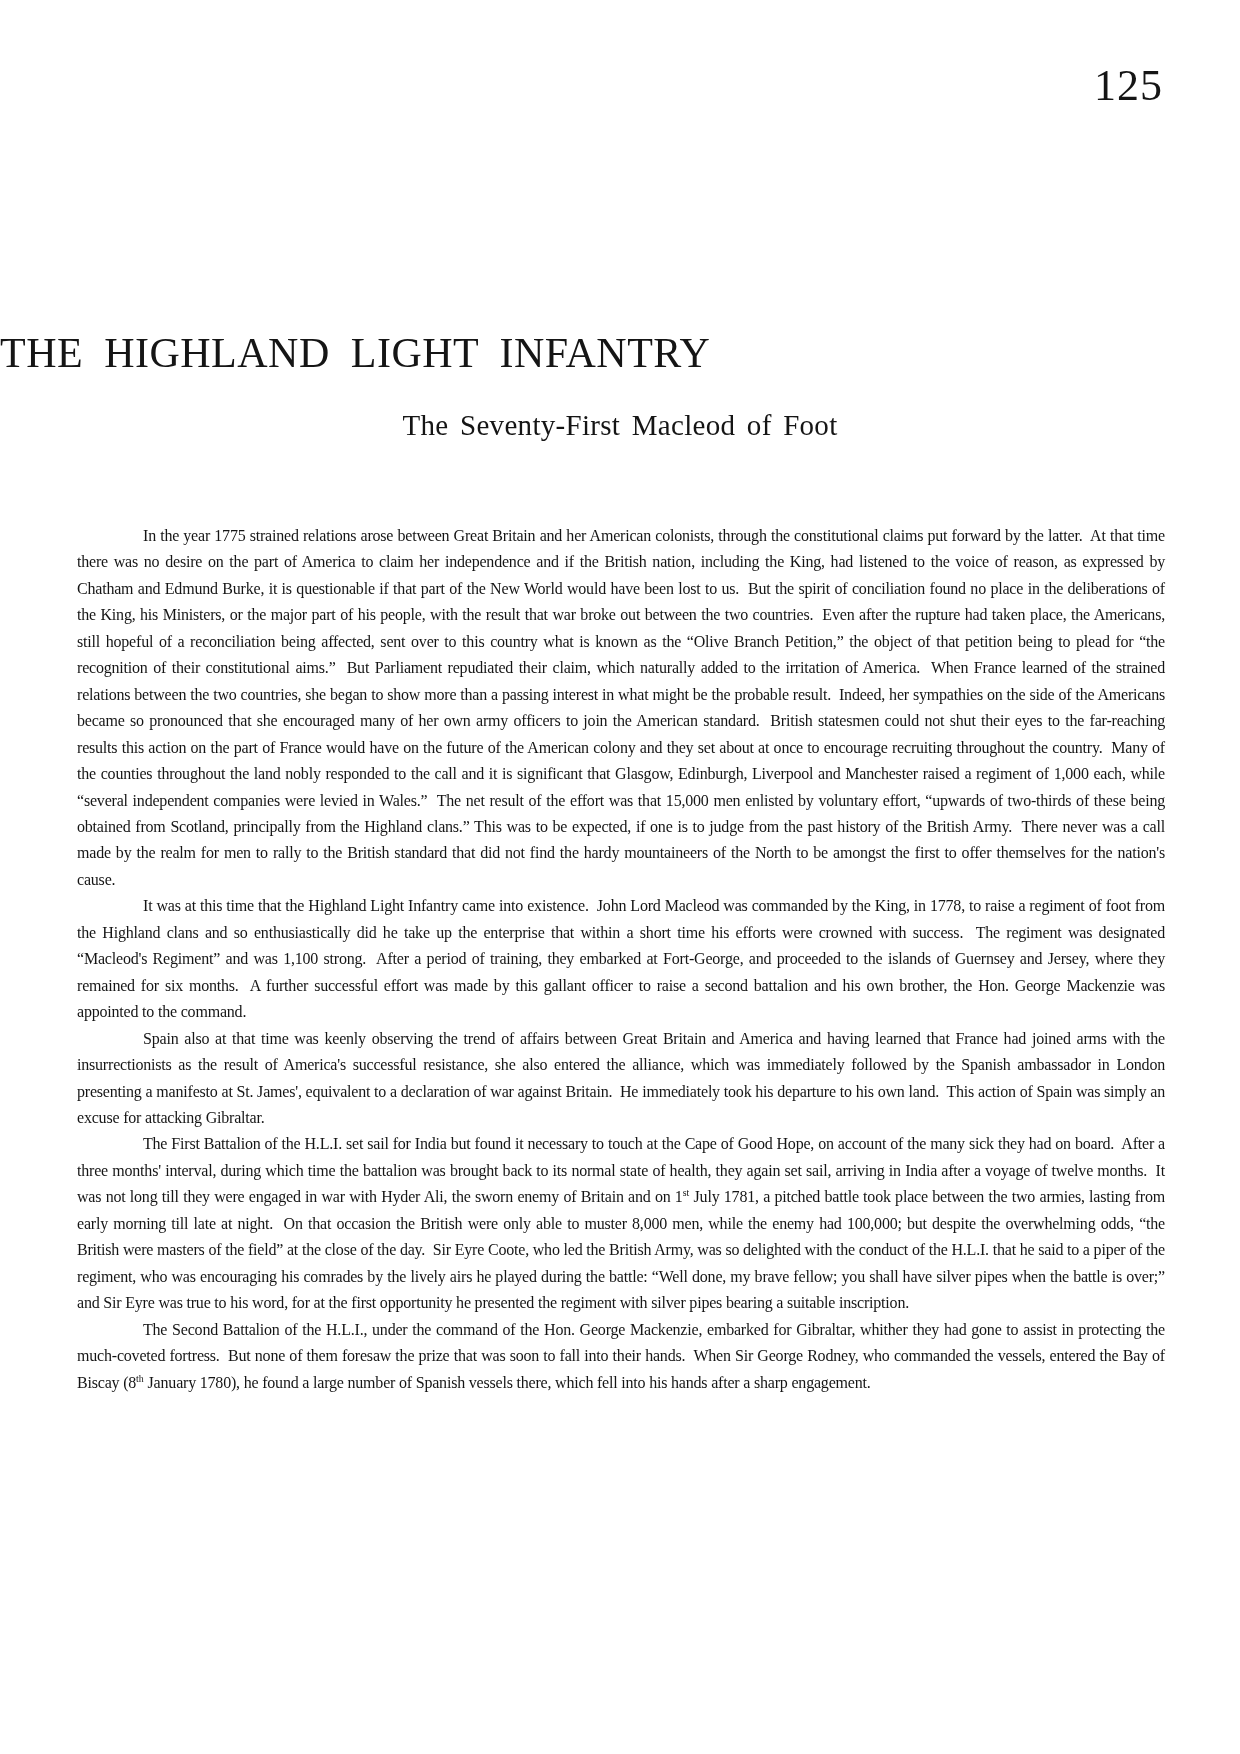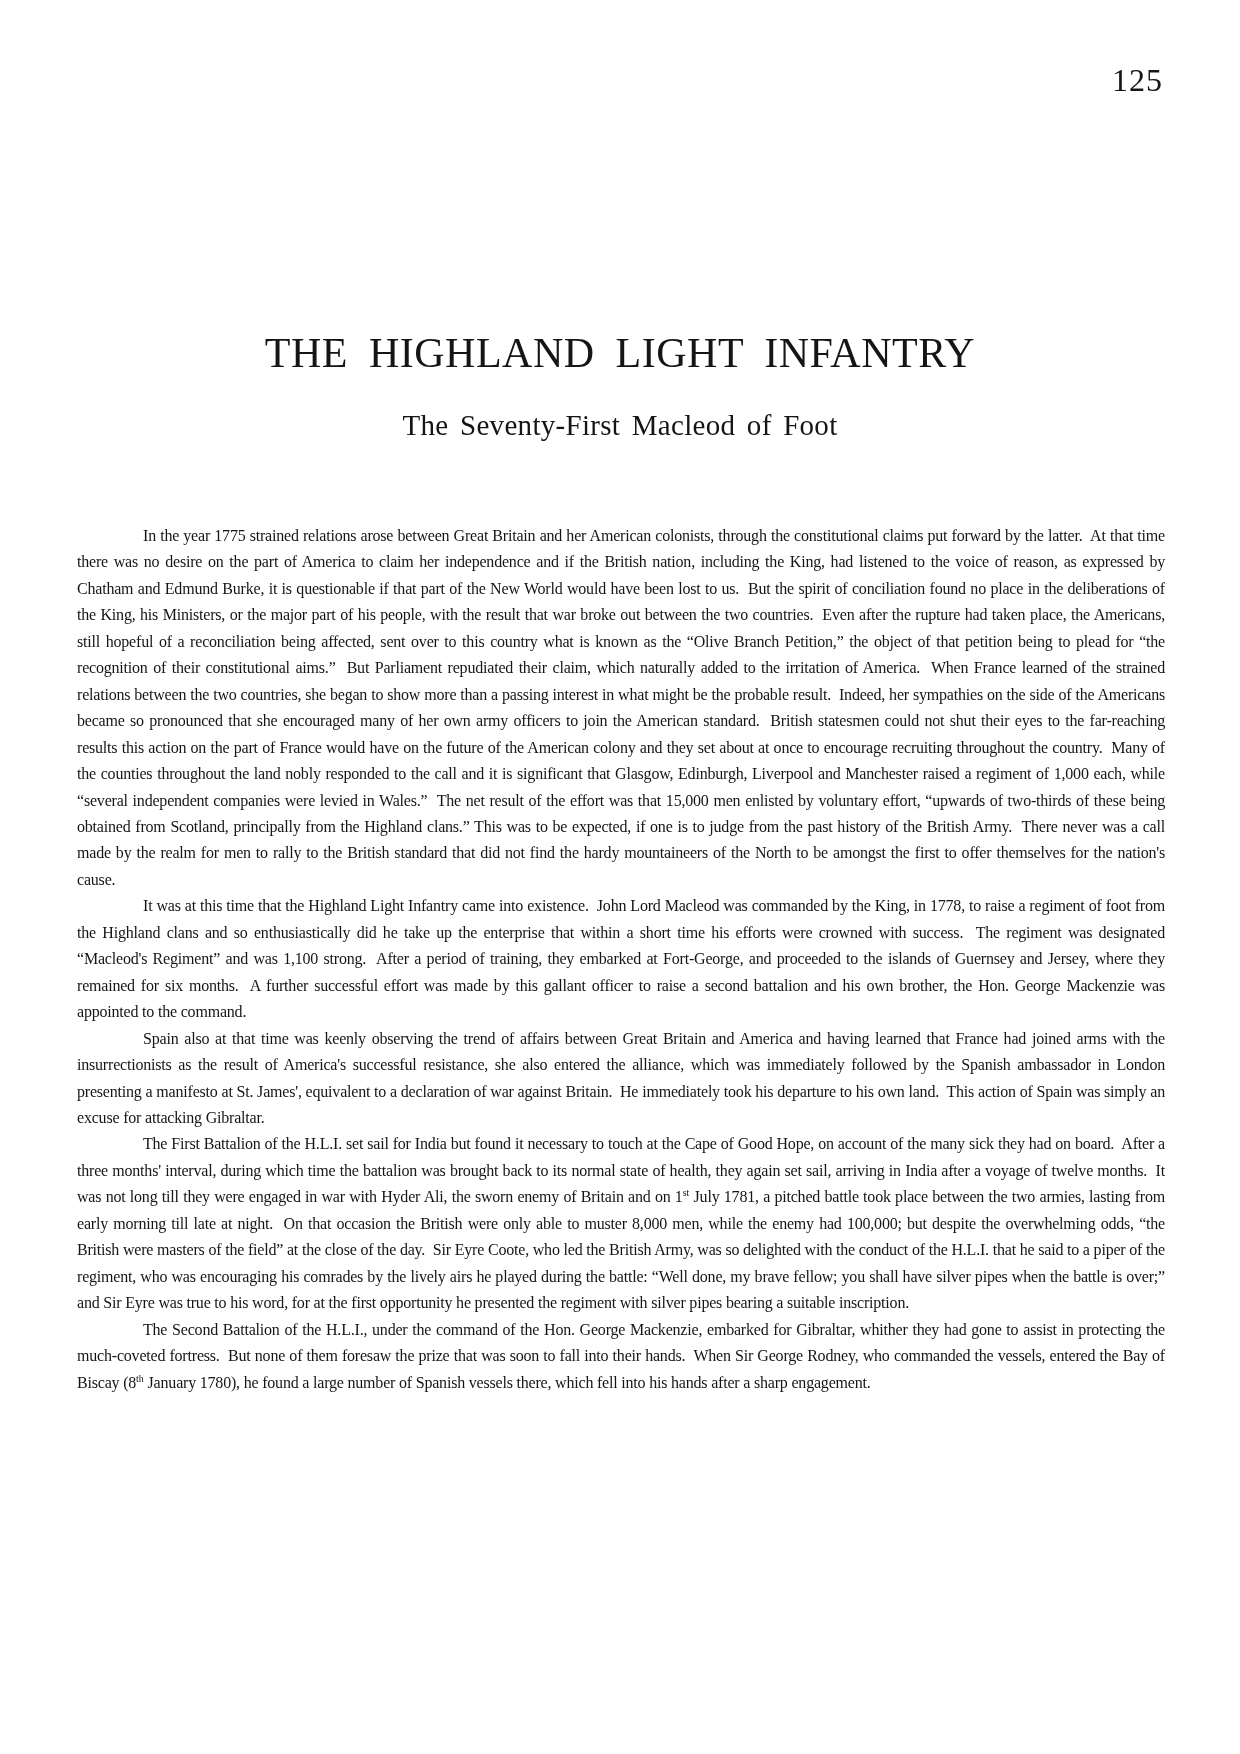--- a/index.html
+++ b/index.html
@@ -13,31 +13,31 @@
     height: 1754px;
     background: #ffffff;
     color: #151515;
     font-family: "Liberation Serif", "DejaVu Serif", serif;
     overflow: hidden;
   }
   .page-number {
     position: absolute;
     top: 64px;
     right: 77px;
-    font-size: 32px;
+    font-size: 44px;
     line-height: 1;
     letter-spacing: 1px;
   }
   .title {
     position: absolute;
     top: 330px;
     left: 0;
     width: 100%;
     margin: 0;
-    text-align: center;
+    text-align: left;
     font-size: 42px;
     font-weight: normal;
     letter-spacing: 0.5px;
     word-spacing: 10px;
     line-height: 1.1;
     white-space: nowrap;
   }
   .subtitle {
     position: absolute;
     top: 410px;

